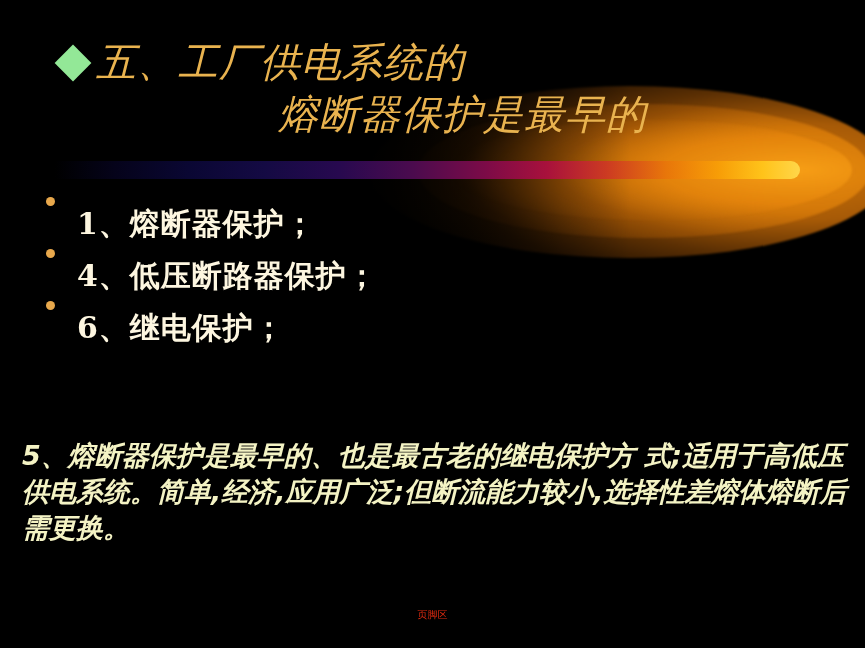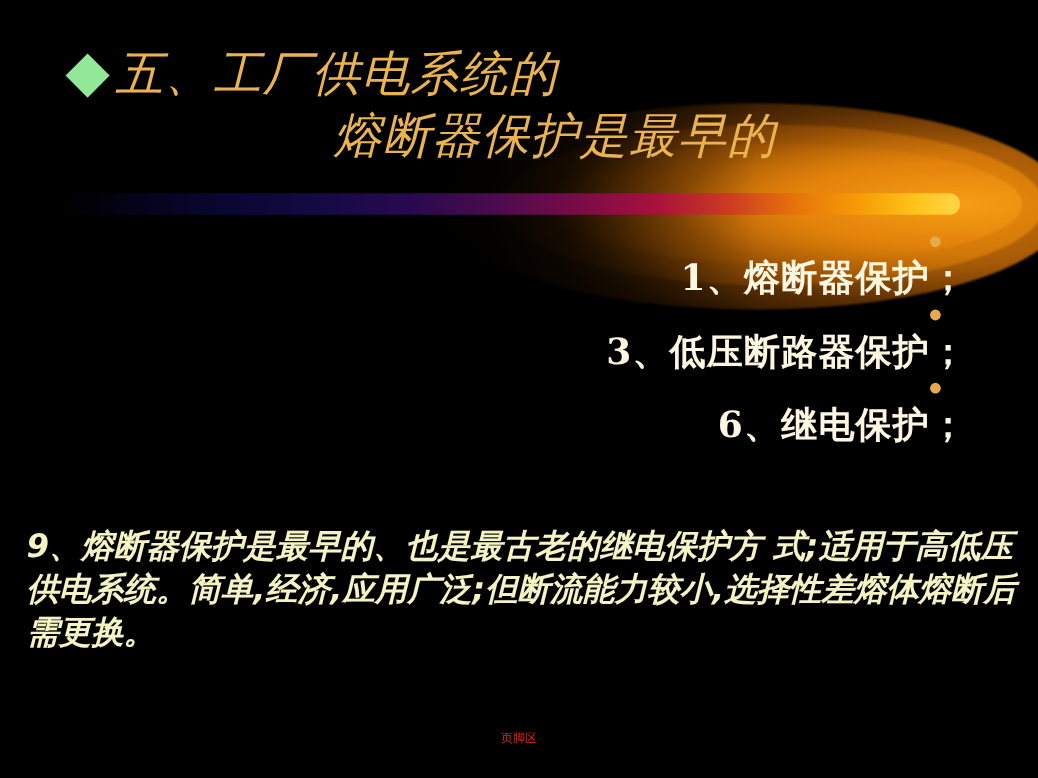--- a/index.html
+++ b/index.html
@@ -124,24 +124,23 @@
   }
 
   
   .bullet-list {
     position: absolute;
     left: 46px; top: 204px;
     width: 760px;
   }
   .bullet-item {
     display: flex;
-    align-items: flex-end;
+    align-items: flex-start;
     margin-bottom: 12px;
     white-space: nowrap;
-    flex-direction: column;
   }
   .dot {
     width: 9px; height: 9px;
     border-radius: 50%;
     background: #e8a84c;
     flex: 0 0 auto;
     margin-right: 22px;
     position: relative;
     top: -7px;
   }
@@ -199,25 +198,25 @@
 
   <div class="divider-bar"></div>
 
   <div class="bullet-list">
     <div class="bullet-item">
       <div class="dot"></div>
       <div class="bullet-text">1、熔断器保护；</div>
     </div>
     <div class="bullet-item">
       <div class="dot"></div>
-      <div class="bullet-text">3、低压断路器保护；</div>
+      <div class="bullet-text">4、低压断路器保护；</div>
     </div>
     <div class="bullet-item">
       <div class="dot"></div>
       <div class="bullet-text">6、继电保护；</div>
     </div>
   </div>
 
-  <div class="body-paragraph">9、熔断器保护是最早的、也是最古老的继电保护方 式;适用于高低压供电系统。简单,经济,应用广泛;但断流能力较小,选择性差熔体熔断后需更换。</div>
+  <div class="body-paragraph">5、熔断器保护是最早的、也是最古老的继电保护方 式;适用于高低压供电系统。简单,经济,应用广泛;但断流能力较小,选择性差熔体熔断后需更换。</div>
 
   <div class="footer">页脚区</div>
 
 </div>
 
 </body></html>

